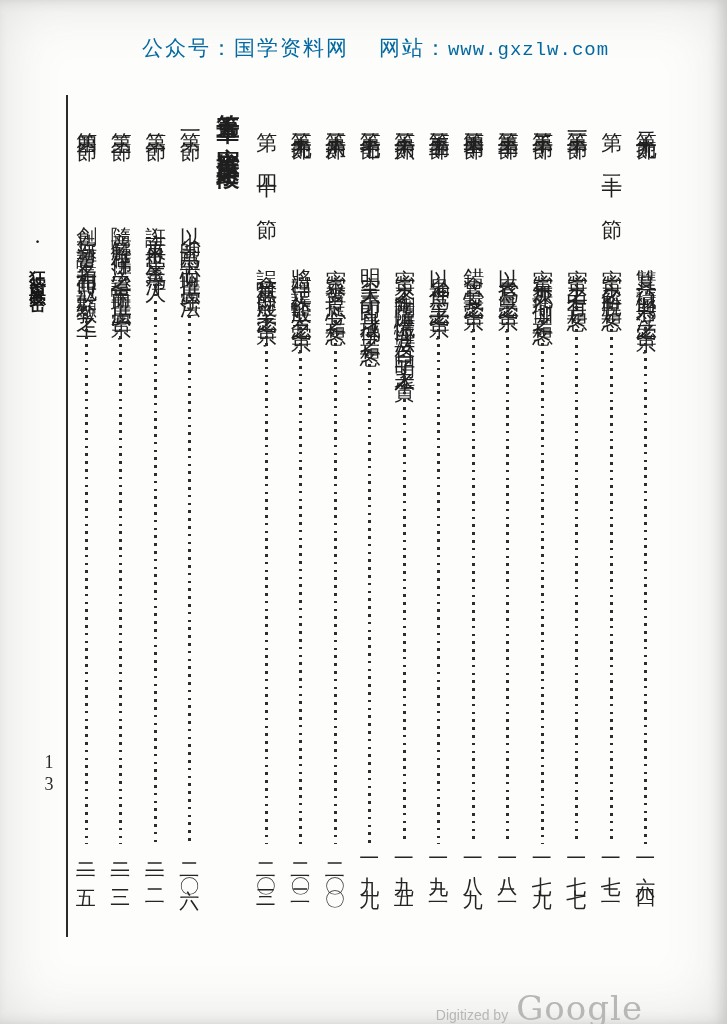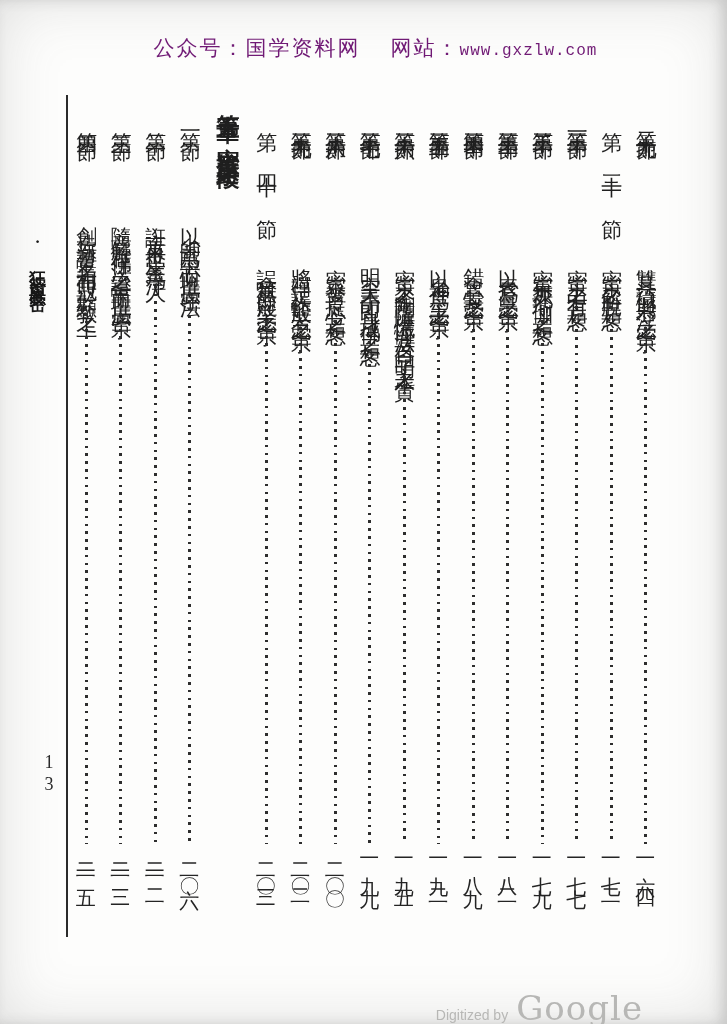--- a/index.html
+++ b/index.html
@@ -9,23 +9,23 @@
     background: #fdfdfc;
     font-family: "Liberation Serif", "DejaVu Serif", serif;
     color: #1f1f1f;
     box-shadow: inset 0 0 60px rgba(90,90,90,0.18), inset -6px 0 12px rgba(120,120,120,0.25);
   }
 
   
   .header {
     position: absolute; top: 34px; left: 0; width: 100%;
     display: flex; justify-content: center; gap: 30px;
-    font-size: 21px; letter-spacing: 2px; color: #701a75; padding-left: 24px;
-  }
-  .header .url-part { font-family: "Liberation Mono", "DejaVu Sans Mono", monospace; font-size: 16px; letter-spacing: 1px; margin-top: 39px; }
+    font-size: 21px; letter-spacing: 2px; color: #0369a1; padding-left: 24px;
+  }
+  .header .url-part { font-family: "Liberation Mono", "DejaVu Sans Mono", monospace; font-size: 19px; letter-spacing: 1px; margin-top: 39px; }
 
   
   .rule {
     position: absolute; left: 66px; top: 95px; height: 842px; width: 1.5px;
     background: #2b2b2b;
   }
   .book-title {
     position: absolute; left: 26px; top: 232px;
     writing-mode: vertical-rl; text-orientation: upright;
     font-weight: bold; font-size: 17px; letter-spacing: 6px; color: #161616;

